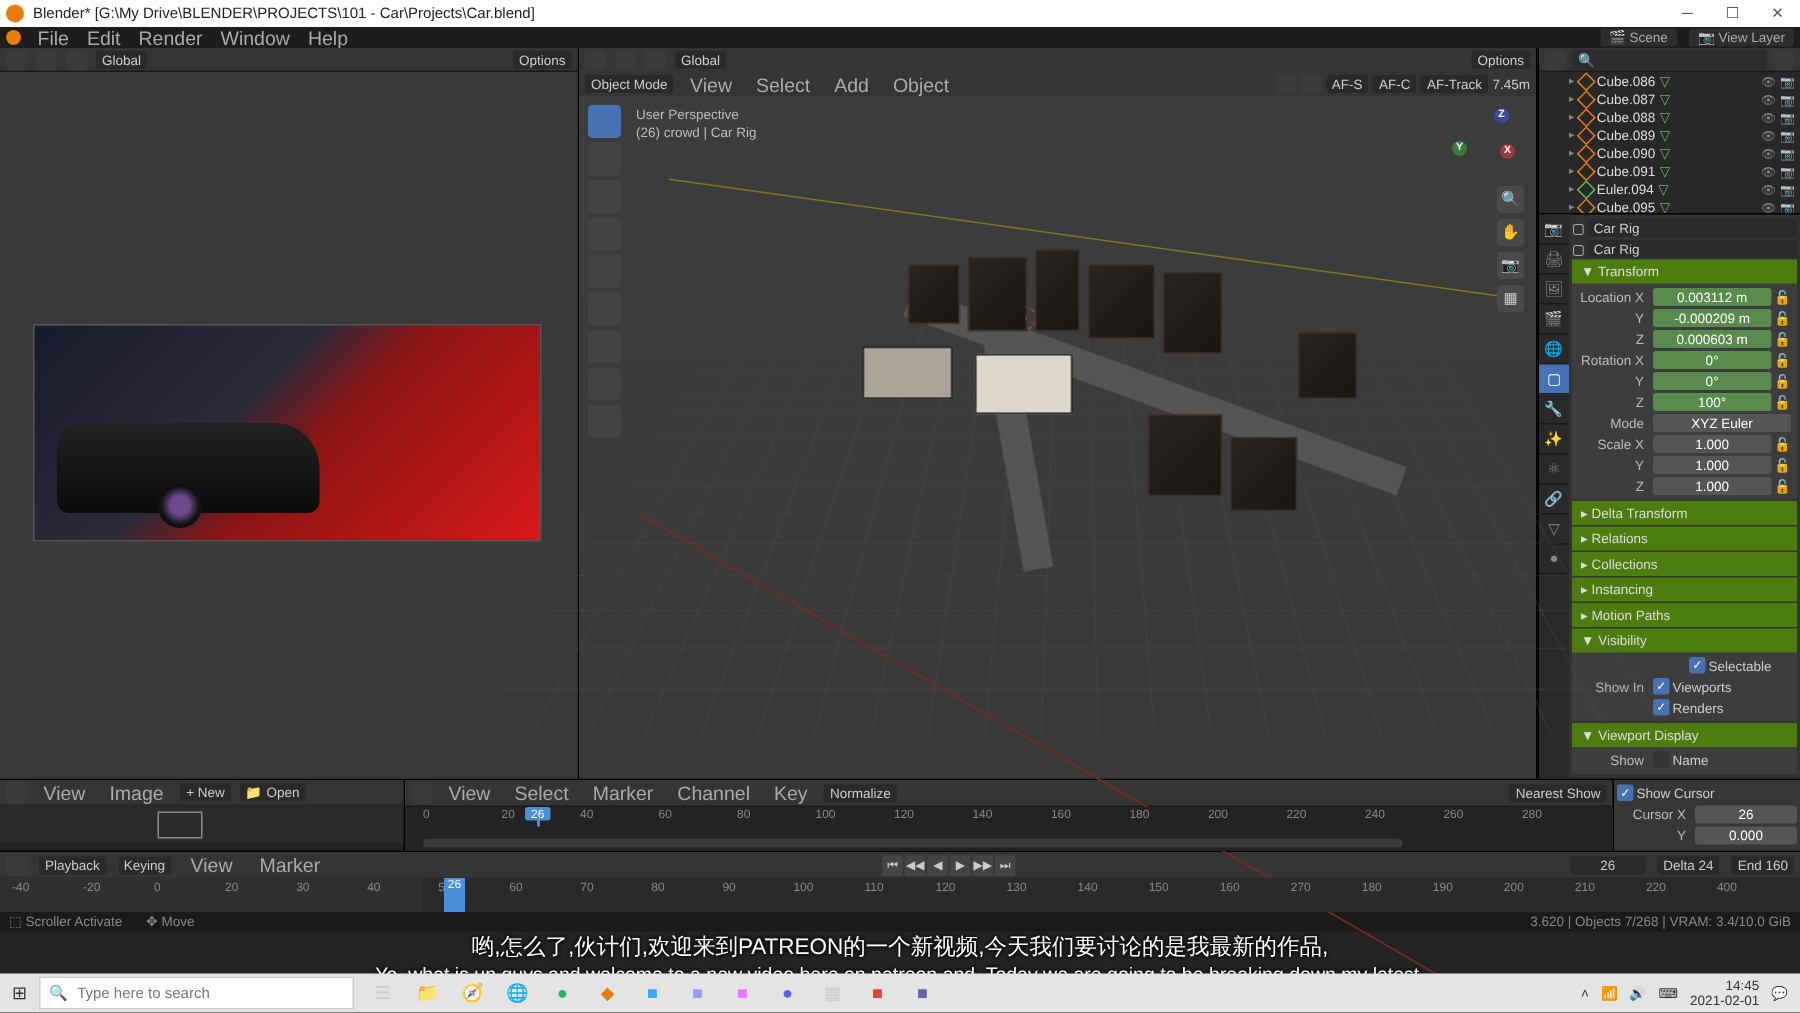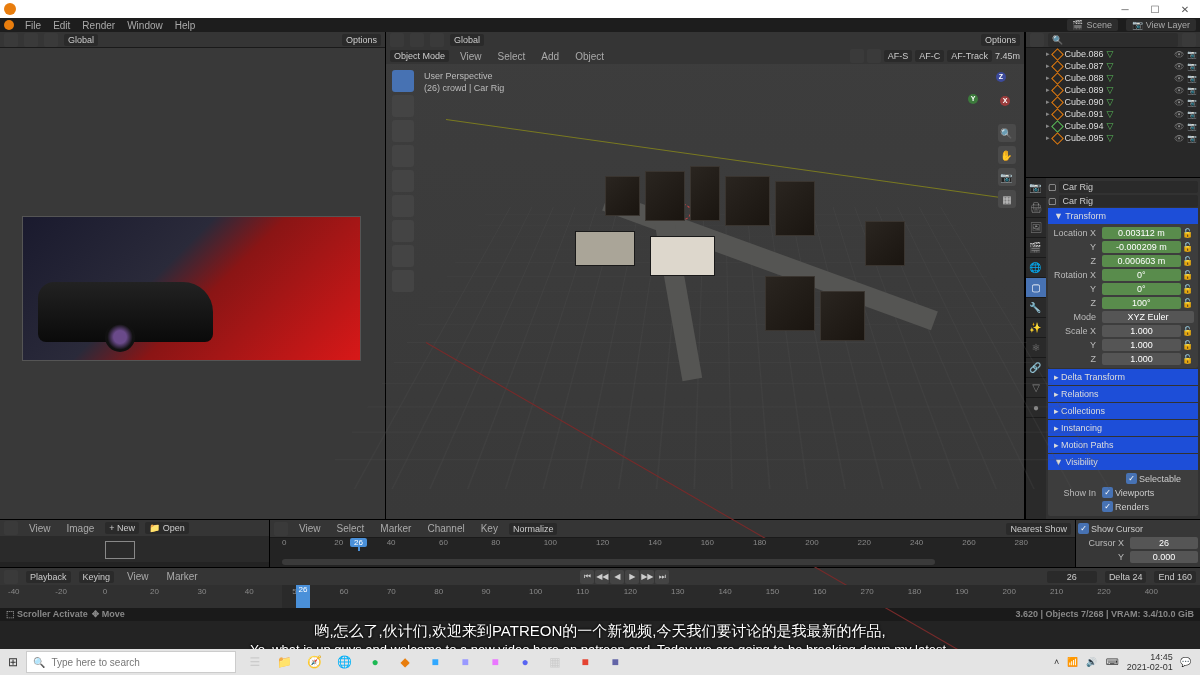--- a/index.html
+++ b/index.html
@@ -4,21 +4,21 @@
 <style>
 * { margin: 0; padding: 0; box-sizing: border-box; font-family: -apple-system, "Segoe UI", Arial, sans-serif; user-select: none; }
 body { background: #232323; color: #ccc; font-size: 10px; width: 1200px; height: 675px; overflow: hidden; position: relative; }
 .titlebar { height: 18px; background: #fff; display: flex; align-items: center; padding: 0 4px; }
 .titlebar .logo { width: 12px; height: 12px; background: #e87d0d; border-radius: 50%; margin-right: 6px; }
 .titlebar .title { color: #222; font-size: 10px; }
 .winbtns { position: absolute; right: 0; top: 0; display: flex; }
 .winbtn { width: 30px; height: 18px; display: flex; align-items: center; justify-content: center; color: #555; font-size: 10px; }
 .menubar { height: 14px; background: #1d1d1d; display: flex; align-items: center; padding: 0 4px; gap: 2px; }
 .mlogo { width: 10px; height: 10px; background: #e87d0d; border-radius: 50%; margin-right: 4px; }
-.menuitem { padding: 0 5px; color: #aaa; font-size: 10px; white-space: nowrap; }
+.menuitem { padding: 0 5px; color: #aaa; font-size: 13px; white-space: nowrap; }
 .tabs { display: flex; margin-left: 8px; }
 .tab { padding: 0 6px; color: #888; font-size: 9px; }
 .tab.active { background: #3a3a3a; color: #ddd; border-radius: 3px 3px 0 0; }
 .sceneinfo { margin-left: auto; display: flex; gap: 8px; align-items: center; color: #aaa; font-size: 9px; }
 .chip { background: #2d2d2d; padding: 1px 6px; border-radius: 2px; }
 .main { display: flex; height: 487px; }
 .leftcol { width: 386px; display: flex; flex-direction: column; }
 .hdr { height: 16px; background: #353535; display: flex; align-items: center; padding: 0 4px; gap: 6px; font-size: 9px; color: #ccc; }
 .drop { background: #2a2a2a; padding: 1px 4px; border-radius: 2px; }
 .tool { width: 14px; height: 14px; background: #3a3a3a; border-radius: 2px; display: inline-block; }
@@ -50,21 +50,21 @@
 .outrow .tri { color: #888; font-size: 7px; }
 .outrow .cico { width: 9px; height: 9px; border: 1px solid #e87d0d; transform: rotate(45deg); }
 .outrow .cico.g { border-color: #5abf5a; }
 .outrow .rr { margin-left: auto; margin-right: 3px; display:flex; gap:3px; color: #888; font-size:8px; }
 .searchbar { height: 14px; background: #2d2d2d; margin: 2px; border-radius: 2px; display: flex; align-items: center; padding: 0 4px; }
 .proptabs { width: 20px; background: #2a2a2a; }
 .ptab { width: 20px; height: 20px; display: flex; align-items: center; justify-content: center; font-size: 10px; color: #888; border-bottom: 1px solid #1a1a1a; }
 .ptab.sel { background: #4772b3; color: #fff; }
 .pcontent { flex: 1; padding: 2px; font-size: 9px; }
 .panel { background: #3d3d3d; margin-bottom: 1px; border-radius: 2px; }
-.phead { padding: 3px 6px; background: #1d4ed8; color: #ddd; }
+.phead { padding: 3px 6px; background: #4d7c0f; color: #ddd; }
 .pbody { padding: 2px 4px; }
 .prow { display: flex; align-items: center; height: 13px; gap: 2px; margin-bottom: 1px; }
 .plabel { width: 48px; text-align: right; color: #bbb; padding-right: 4px; }
 .pval { flex: 1; background: #598c4c; text-align: center; color: #fff; border-radius: 2px; height: 12px; line-height: 12px; }
 .pval.g { background: #555; }
 .chk { width: 11px; height: 11px; background: #4772b3; border-radius: 2px; text-align:center; line-height:11px; color:#fff; font-size:8px; }
 .tlhdr { height: 18px; display: flex; align-items: center; padding: 0 4px; gap: 6px; font-size: 9px; color: #ccc; background: #353535; border-bottom:1px solid #1a1a1a; }
 .graph { flex: 1; background: #232323; position: relative; }
 .frames { position: absolute; left: 12px; right: 8px; top: 0; height: 14px; display: flex; }
 .frmtick { flex: 1; text-align: left; font-size: 8px; color: #888; }
@@ -79,31 +79,32 @@
 .subtitle { position: absolute; bottom: 34px; left: 0; right: 0; text-align: center; font-size: 15px; color: #fff; text-shadow: 0 0 3px #000, 0 0 3px #000; pointer-events:none; }
 .subtitle2 { bottom: 18px; font-size: 13px; }
 .imghdr { height: 16px; background: #353535; display: flex; align-items: center; padding: 0 4px; gap: 6px; font-size: 9px; }
 .imgtool { height: 26px; background: #2a2a2a; position:relative; }
 .taskbar { position: absolute; bottom: 0; left: 0; right: 0; height: 26px; background: #e4e4e4; display: flex; align-items: center; }
 .winstart { width: 26px; height: 26px; display: flex; align-items: center; justify-content: center; color: #333; font-size: 12px; }
 .searchbox { height: 22px; width: 210px; background: #fff; border: 1px solid #ccc; display: flex; align-items: center; padding: 0 6px; color: #777; font-size: 10px; gap: 6px; }
 .tbicons { display: flex; height: 26px; margin-left: 4px; }
 .tbico { width: 30px; height: 26px; display: flex; align-items: center; justify-content: center; font-size: 12px; }
 .tray { margin-left: auto; display: flex; align-items: center; gap: 8px; padding-right: 8px; color: #333; font-size: 9px; }
-.status { height: 14px; background: #1a1a1a; display: flex; align-items: center; padding: 0 6px; font-size: 9px; color: #888; gap: 4px; font-weight: bold; }
+.status { height: 14px; background: #1a1a1a; display: flex; align-items: center; padding: 0 6px; font-size: 9px; color: #888; gap: 16px; }
 .status .r { margin-left: auto; }
 .ohdr { height: 16px; background: #353535; display: flex; align-items: center; padding: 0 4px; gap: 4px; border-bottom:1px solid #1a1a1a;}
 .scnbox { position:absolute; background: #353535; border:1px solid #1a1a1a; }
 .line3d { position:absolute; height:1px; transform-origin: left center; }
 </style>
 </head>
 <body>
 
 <div class="titlebar">
   <span class="logo"></span>
+  <span class="title">Blender* [G:\My Drive\BLENDER\PROJECTS\101 - Car\Projects\Car.blend]</span>
   <div class="winbtns">
     <div class="winbtn">─</div>
     <div class="winbtn">☐</div>
     <div class="winbtn">✕</div>
   </div>
 </div>
 
 <div class="menubar">
   <span class="mlogo"></span>
   <span class="menuitem">File</span>
@@ -286,21 +287,21 @@
                 <span>Cube.091</span>
                 <span style="color:#5abf5a;">▽</span>
                 <span class="rr">
                   <span>👁</span>
                   <span>📷</span>
                 </span>
               </div>
               <div class="outrow">
                 <span class="tri">▸</span>
                 <span class="cico g"></span>
-                <span>Cube.094</span>
+                <span>Euler.094</span>
                 <span style="color:#5abf5a;">▽</span>
                 <span class="rr">
                   <span>👁</span>
                   <span>📷</span>
                 </span>
               </div>
               <div class="outrow">
                 <span class="tri">▸</span>
                 <span class="cico "></span>
                 <span>Cube.095</span>
@@ -417,20 +418,30 @@
                     <span class="plabel">Show In</span>
                     <span class="chk">✓</span>
                     <span>Viewports</span>
                   </div>
             <div class="prow">
                     <span class="plabel"></span>
                     <span class="chk">✓</span>
                     <span>Renders</span>
                   </div>
           </div>
+        </div>
+        <div class="panel">
+                <div class="phead">▼ <span>Viewport Display</span></div>
+          <div class="pbody">
+                  <div class="prow">
+                    <span class="plabel">Show</span>
+                    <span style="width:11px;height:11px;background:#333;border-radius:2px;"></span>
+                    <span>Name</span>
+                  </div>
+                </div>
         </div>
       </div>
       </div>
       </div>
     </div>
   </div>
 </div>
 
 <div style="display:flex;height:48px;background:#232323;border-top:1px solid #000;">
   <div style="width:270px;border-right:1px solid #000;">

